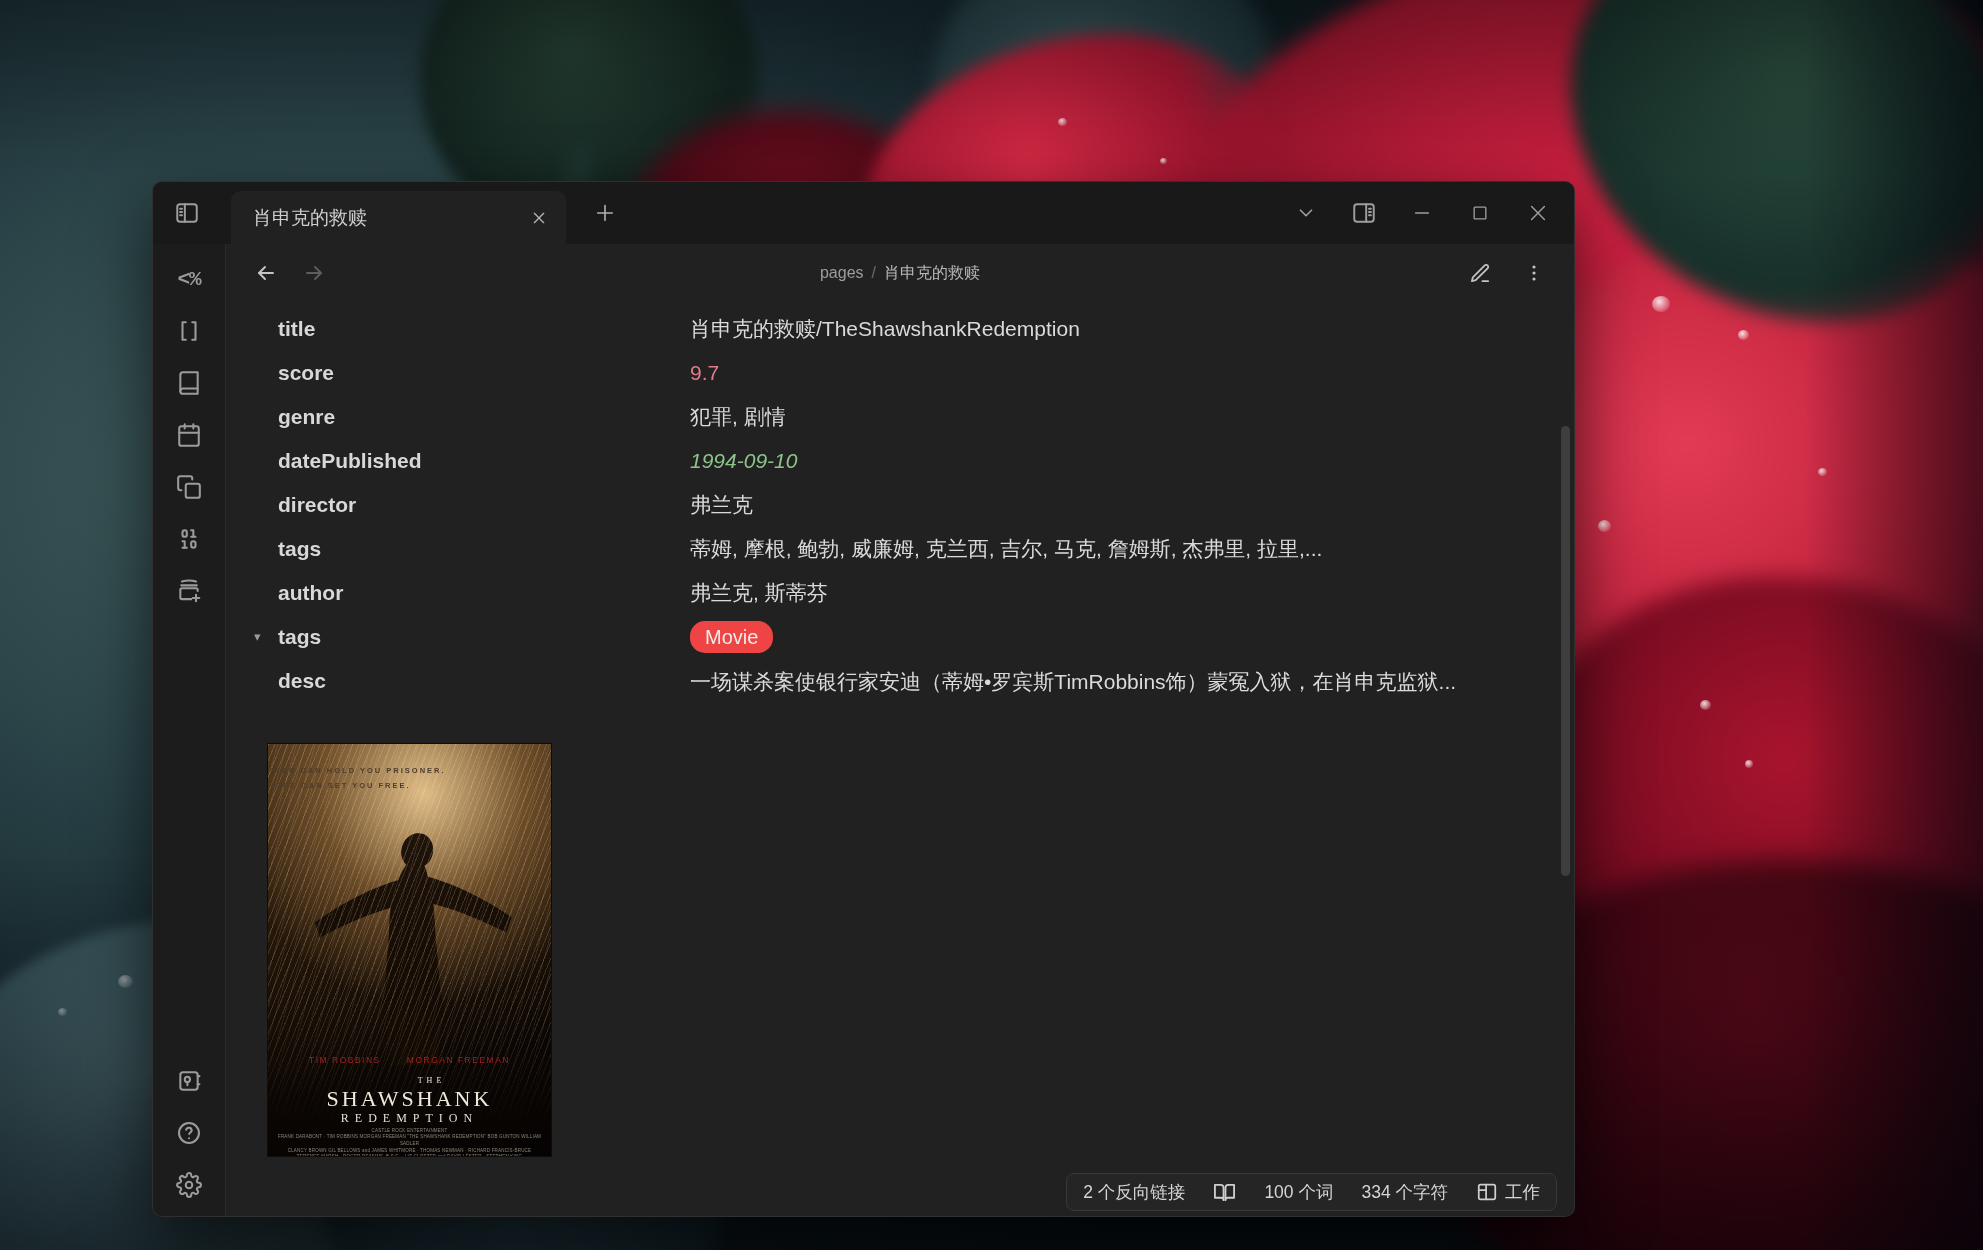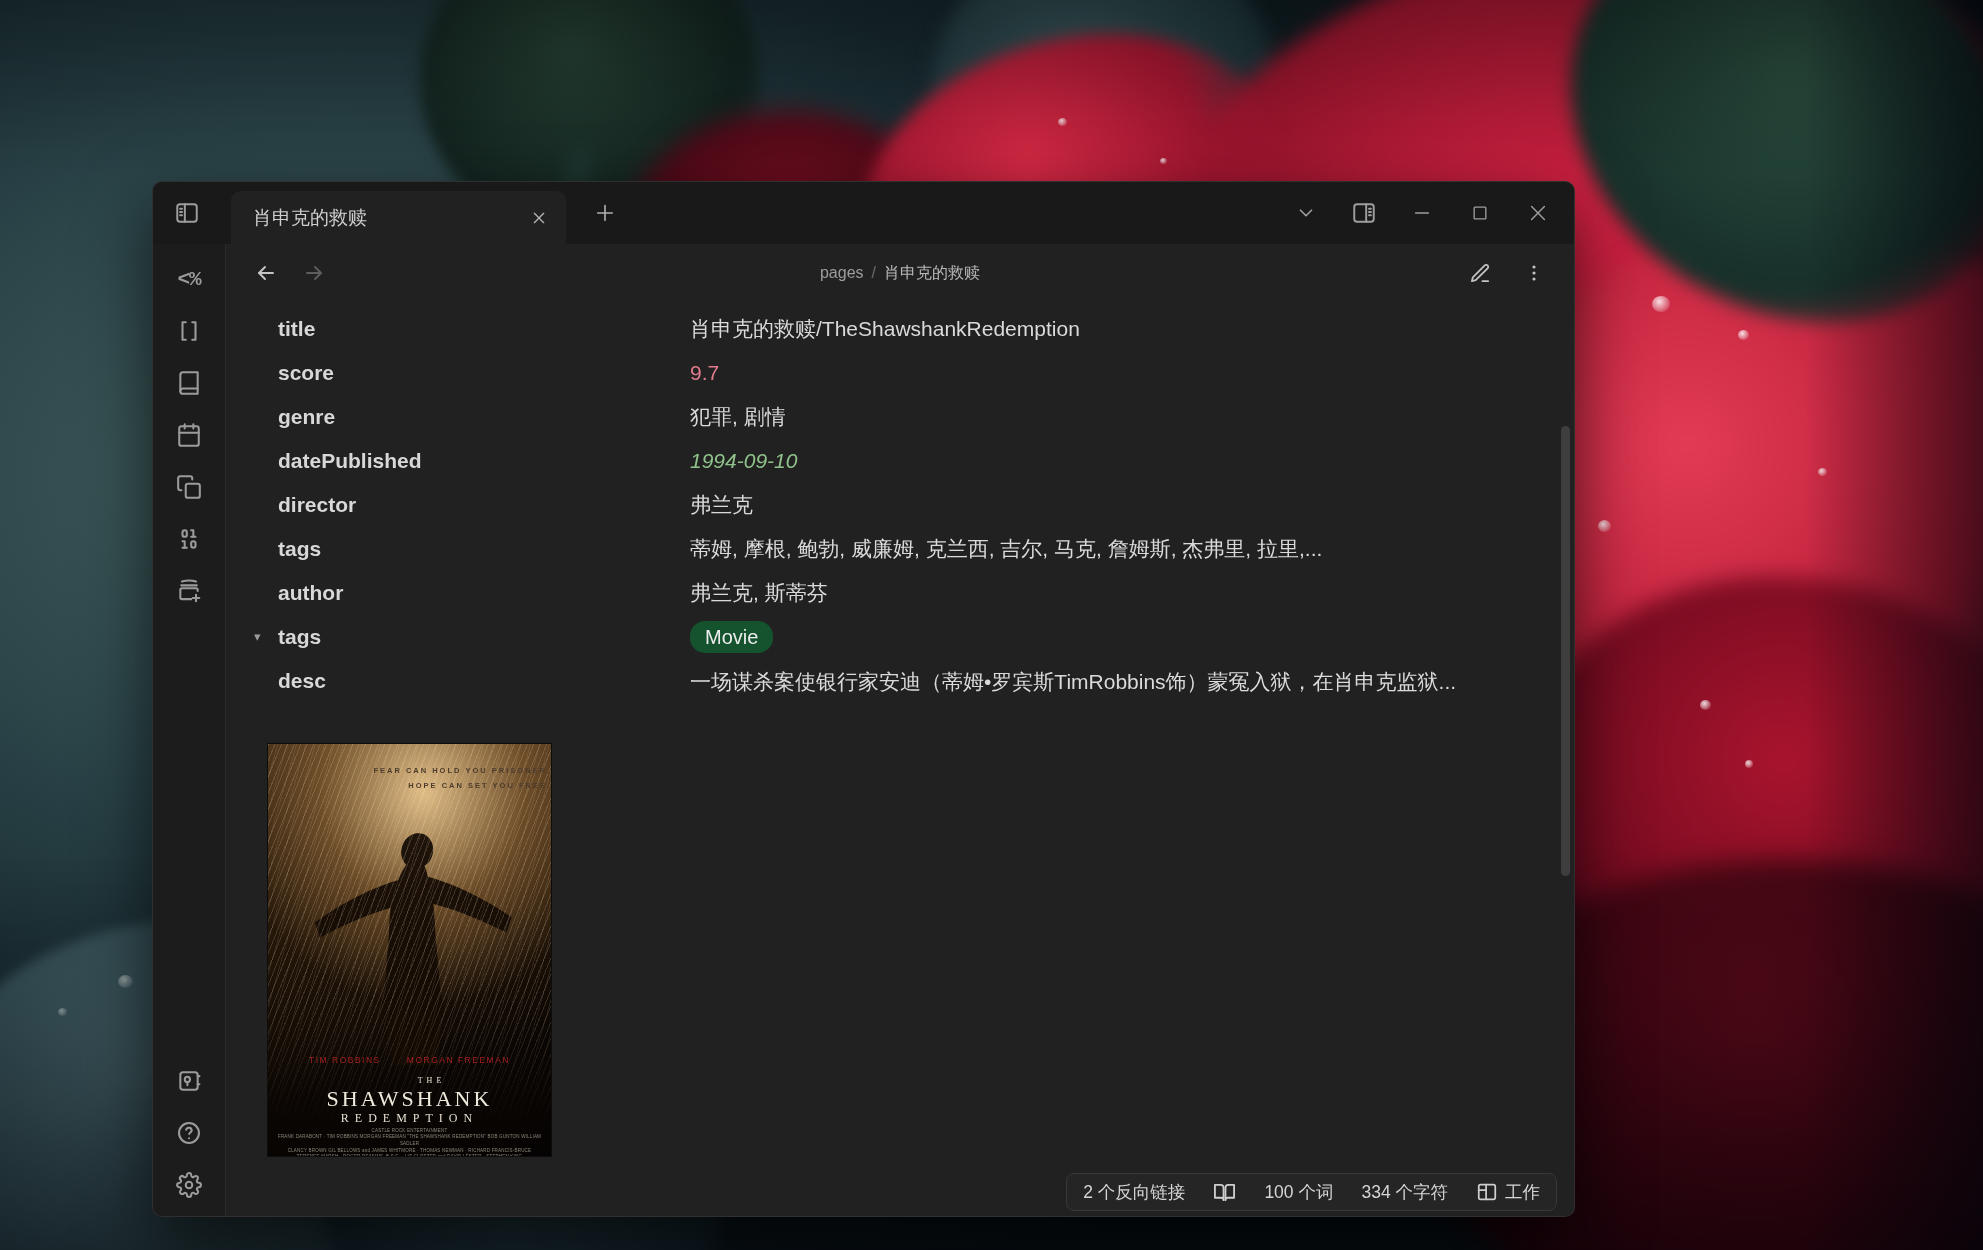--- a/index.html
+++ b/index.html
@@ -81,37 +81,37 @@
 
   
   .props { margin:5px 0 0 52px; }
   .prop-row { display:flex; }
   .prop-key { width:412px; flex:none; font-weight:bold; font-size:21px; color:#d8d8d8; line-height:44px; position:relative; }
   .prop-value { font-size:21px; color:#dadada; line-height:44px; max-width:806px; }
   .prop-value.num { color:#e17b8d; }
   .prop-value.date { color:#8fc38b;font-style:italic; }
   .collapse-arrow { position:absolute; left:-24px; top:0; font-size:13px; color:#9a9a9a; line-height:44px; }
   .tag-cell { display:flex; align-items:center; height:44px; }
-  .tag-pill { background:#14532d; color:#ececec; border-radius:15px; padding:4px 15px; font-size:20px; line-height:1.2; }
+  .tag-pill { background:#ef4444; color:#ececec; border-radius:15px; padding:4px 15px; font-size:20px; line-height:1.2; }
   .prop-value.wrap { line-height:35px; padding:5px 0; }
 
   
   .poster { position:relative; margin:40px 0 0 42px; width:283px; height:412px; overflow:hidden;
     background:linear-gradient(168deg, #3a2713 0%, #241608 42%, #0b0603 76%, #050302 100%);
     outline:1px solid rgba(0,0,0,.6); }
   .poster-light { position:absolute; inset:0;
     background:radial-gradient(95% 72% at 55% 12%, rgba(233,197,140,.95) 0%, rgba(160,115,62,.55) 38%, rgba(50,30,12,0) 72%); }
   .poster-rain { position:absolute; inset:0; opacity:.8;
     background:
       repeating-linear-gradient(112deg, rgba(255,240,214,.20) 0 1px, transparent 1px 6px),
       repeating-linear-gradient(106deg, rgba(255,235,205,.12) 0 1px, transparent 1px 9px);
     -webkit-mask-image:linear-gradient(180deg,#000 0%,#000 62%,transparent 92%);
             mask-image:linear-gradient(180deg,#000 0%,#000 62%,transparent 92%); }
   .poster-fig { position:absolute; left:0; top:16%; width:100%; height:62%; }
-  .poster-tagline { position:absolute; top:4.5%; width:100%; text-align:right;
+  .poster-tagline { position:absolute; top:4.5%; width:100%; text-align:left;
     font-size:7.5px; font-weight:bold; letter-spacing:2px; color:#4c3c2d; line-height:2.1; }
   .poster-names { position:absolute; top:75.5%; width:100%; display:flex; justify-content:center; gap:26px;
     font-size:8.5px; font-weight:normal; letter-spacing:1.5px; color:#a81f21; }
   .poster-the { position:absolute; top:80.5%; width:100%; text-align:center;
     font-family:"Liberation Serif","DejaVu Serif",serif; font-size:8px; letter-spacing:4px; color:#ece6d8;padding-left:44px; }
   .poster-title { position:absolute; top:83%; width:100%; text-align:center;
     font-family:"Liberation Serif","DejaVu Serif",serif; font-size:22px; letter-spacing:3px; color:#efe9dc; }
   .poster-sub { position:absolute; top:89%; width:100%; text-align:center;
     font-family:"Liberation Serif","DejaVu Serif",serif; font-size:12px; letter-spacing:6px; color:#e6dfd0; }
   .poster-credits { position:absolute; top:93.2%; width:100%; text-align:center;

